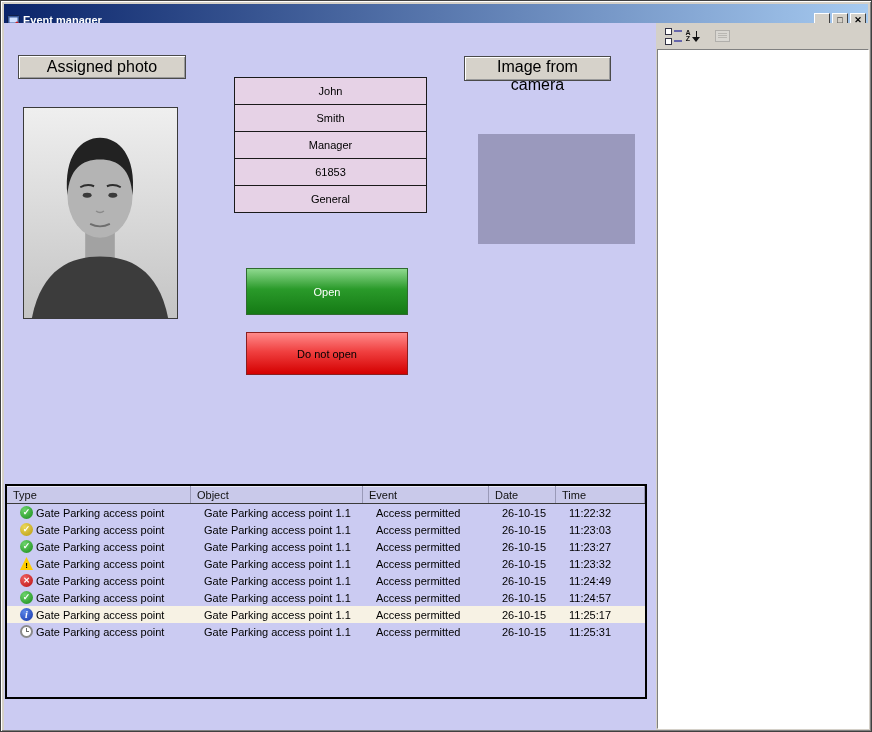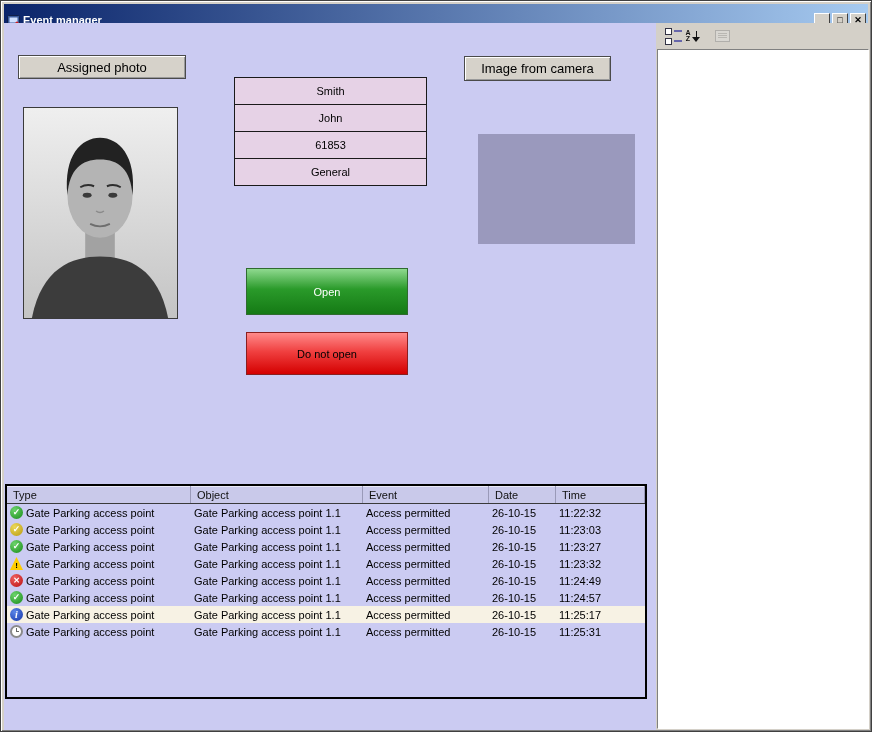--- a/index.html
+++ b/index.html
@@ -17,21 +17,21 @@
     font-size:9px;line-height:1;display:flex;align-items:center;justify-content:center;padding:0;color:#000;
     font-family:"Liberation Sans",sans-serif;cursor:default;}
   .glyph-min{margin-top:5px;font-weight:bold;}
   .glyph-max,.glyph-close{font-weight:bold;}
 
   
   .main{position:absolute;left:3px;top:22px;width:652px;height:707px;background:var(--background,#cbcbf2);}
 
   .btn3d{position:absolute;background:#d6d2ca;border:1px solid #4a4a4a;
     box-shadow:inset 1px 1px 0 #fff, inset -1px -1px 0 #9a9a9a;
-    font-size:13px;color:#000;font-family:"Liberation Sans",sans-serif;cursor:default;}
+    font-size:16px;color:#000;font-family:"Liberation Sans",sans-serif;cursor:default;}
   #btn-assigned{left:14px;top:32px;width:168px;height:24px;}
   #btn-camera{left:460px;top:33px;width:147px;height:25px;}
 
   #photo{position:absolute;left:19px;top:84px;width:155px;height:212px;border:1px solid #3a3a3a;background:#ddd;box-sizing:border-box;}
   #photo svg{display:block;width:100%;height:100%;}
 
   .fields{position:absolute;left:230px;top:54px;width:193px;}
   .field{height:28px;border:1px solid #1a1a1a;margin-top:-1px;background:var(--field-bg,#e6d2e6);
     display:flex;align-items:center;justify-content:center;font-size:11px;color:#000;box-sizing:border-box;}
   .field:first-child{margin-top:0;}
@@ -46,21 +46,21 @@
     color:#000;font-size:11px;font-family:"Liberation Sans",sans-serif;cursor:default;}
 
   
   #event-table{position:absolute;left:1px;top:461px;width:642px;height:215px;border:2px solid #000;
     background:var(--background,#cbcbf2);box-sizing:border-box;overflow:hidden;}
   .thead{display:flex;height:17px;background:#c9c9ea;border-bottom:1px solid #3a3a3a;}
   .thead .cell{font-size:11px;color:#101010;display:flex;align-items:center;padding-left:6px;box-sizing:border-box;
     border-right:1px solid #9a9ab8;box-shadow:inset 0 1px 0 #eaeaf8;white-space:nowrap;overflow:hidden;}
   .c-type{width:184px;} .c-object{width:172px;} .c-event{width:126px;} .c-date{width:67px;} .c-time{flex:1;border-right:none;}
   .tbody .trow{display:flex;height:17px;align-items:center;}
-  .trow .cell{font-size:11px;color:#000;display:flex;align-items:center;padding-left:3px;box-sizing:border-box;
+  .trow .cell{font-size:11px;color:#000;display:flex;align-items:center;padding-left:13px;box-sizing:border-box;
     overflow:hidden;white-space:nowrap;border-right:none;box-shadow:none;}
   .trow.hl{background:#f7f2e4;}
 
   .ric{width:13px;height:13px;border-radius:50%;margin-right:3px;flex:0 0 13px;display:flex;align-items:center;
     justify-content:center;color:#fff;font-size:9px;font-weight:bold;line-height:1;box-sizing:border-box;}
   .ic-check-green{background:radial-gradient(circle at 35% 30%, #6cd46c, #188a18);}
   .ic-check-green::after{content:"✓";}
   .ic-check-yellow{background:radial-gradient(circle at 35% 30%, #ecd85a, #b89a10);}
   .ic-check-yellow::after{content:"✓";}
   .ic-warning{border-radius:0;background:#ffcc00;clip-path:polygon(50% 0,100% 100%,0 100%);}
@@ -141,22 +141,23 @@
         <ellipse cx="64" cy="88" rx="4.5" ry="2.5" fill="#3a3a3a"></ellipse>
         <ellipse cx="90" cy="88" rx="4.5" ry="2.5" fill="#3a3a3a"></ellipse>
         <path d="M57 80 q7 -4 14 -1" stroke="#2e2e2e" stroke-width="2" fill="none"></path>
         <path d="M84 79 q7 -3 14 1" stroke="#2e2e2e" stroke-width="2" fill="none"></path>
         <path d="M73 104 q4 3 8 0" stroke="#8a8a8a" stroke-width="1.5" fill="none"></path>
         <path d="M67 117 q10 5 20 0" stroke="#6e6e6e" stroke-width="2" fill="none"></path>
       </svg>
     </div>
 
     <div class="fields">
+      <div class="field">John</div>
       <div class="field">Smith</div>
-      <div class="field">John</div>
+      <div class="field">Manager</div>
       <div class="field">61853</div>
       <div class="field">General</div>
     </div>
 
     <div id="camera-img"></div>
 
     <button id="btn-deny">Do not open</button>
     <button id="btn-open">Open</button>
 
     <div id="event-table">

